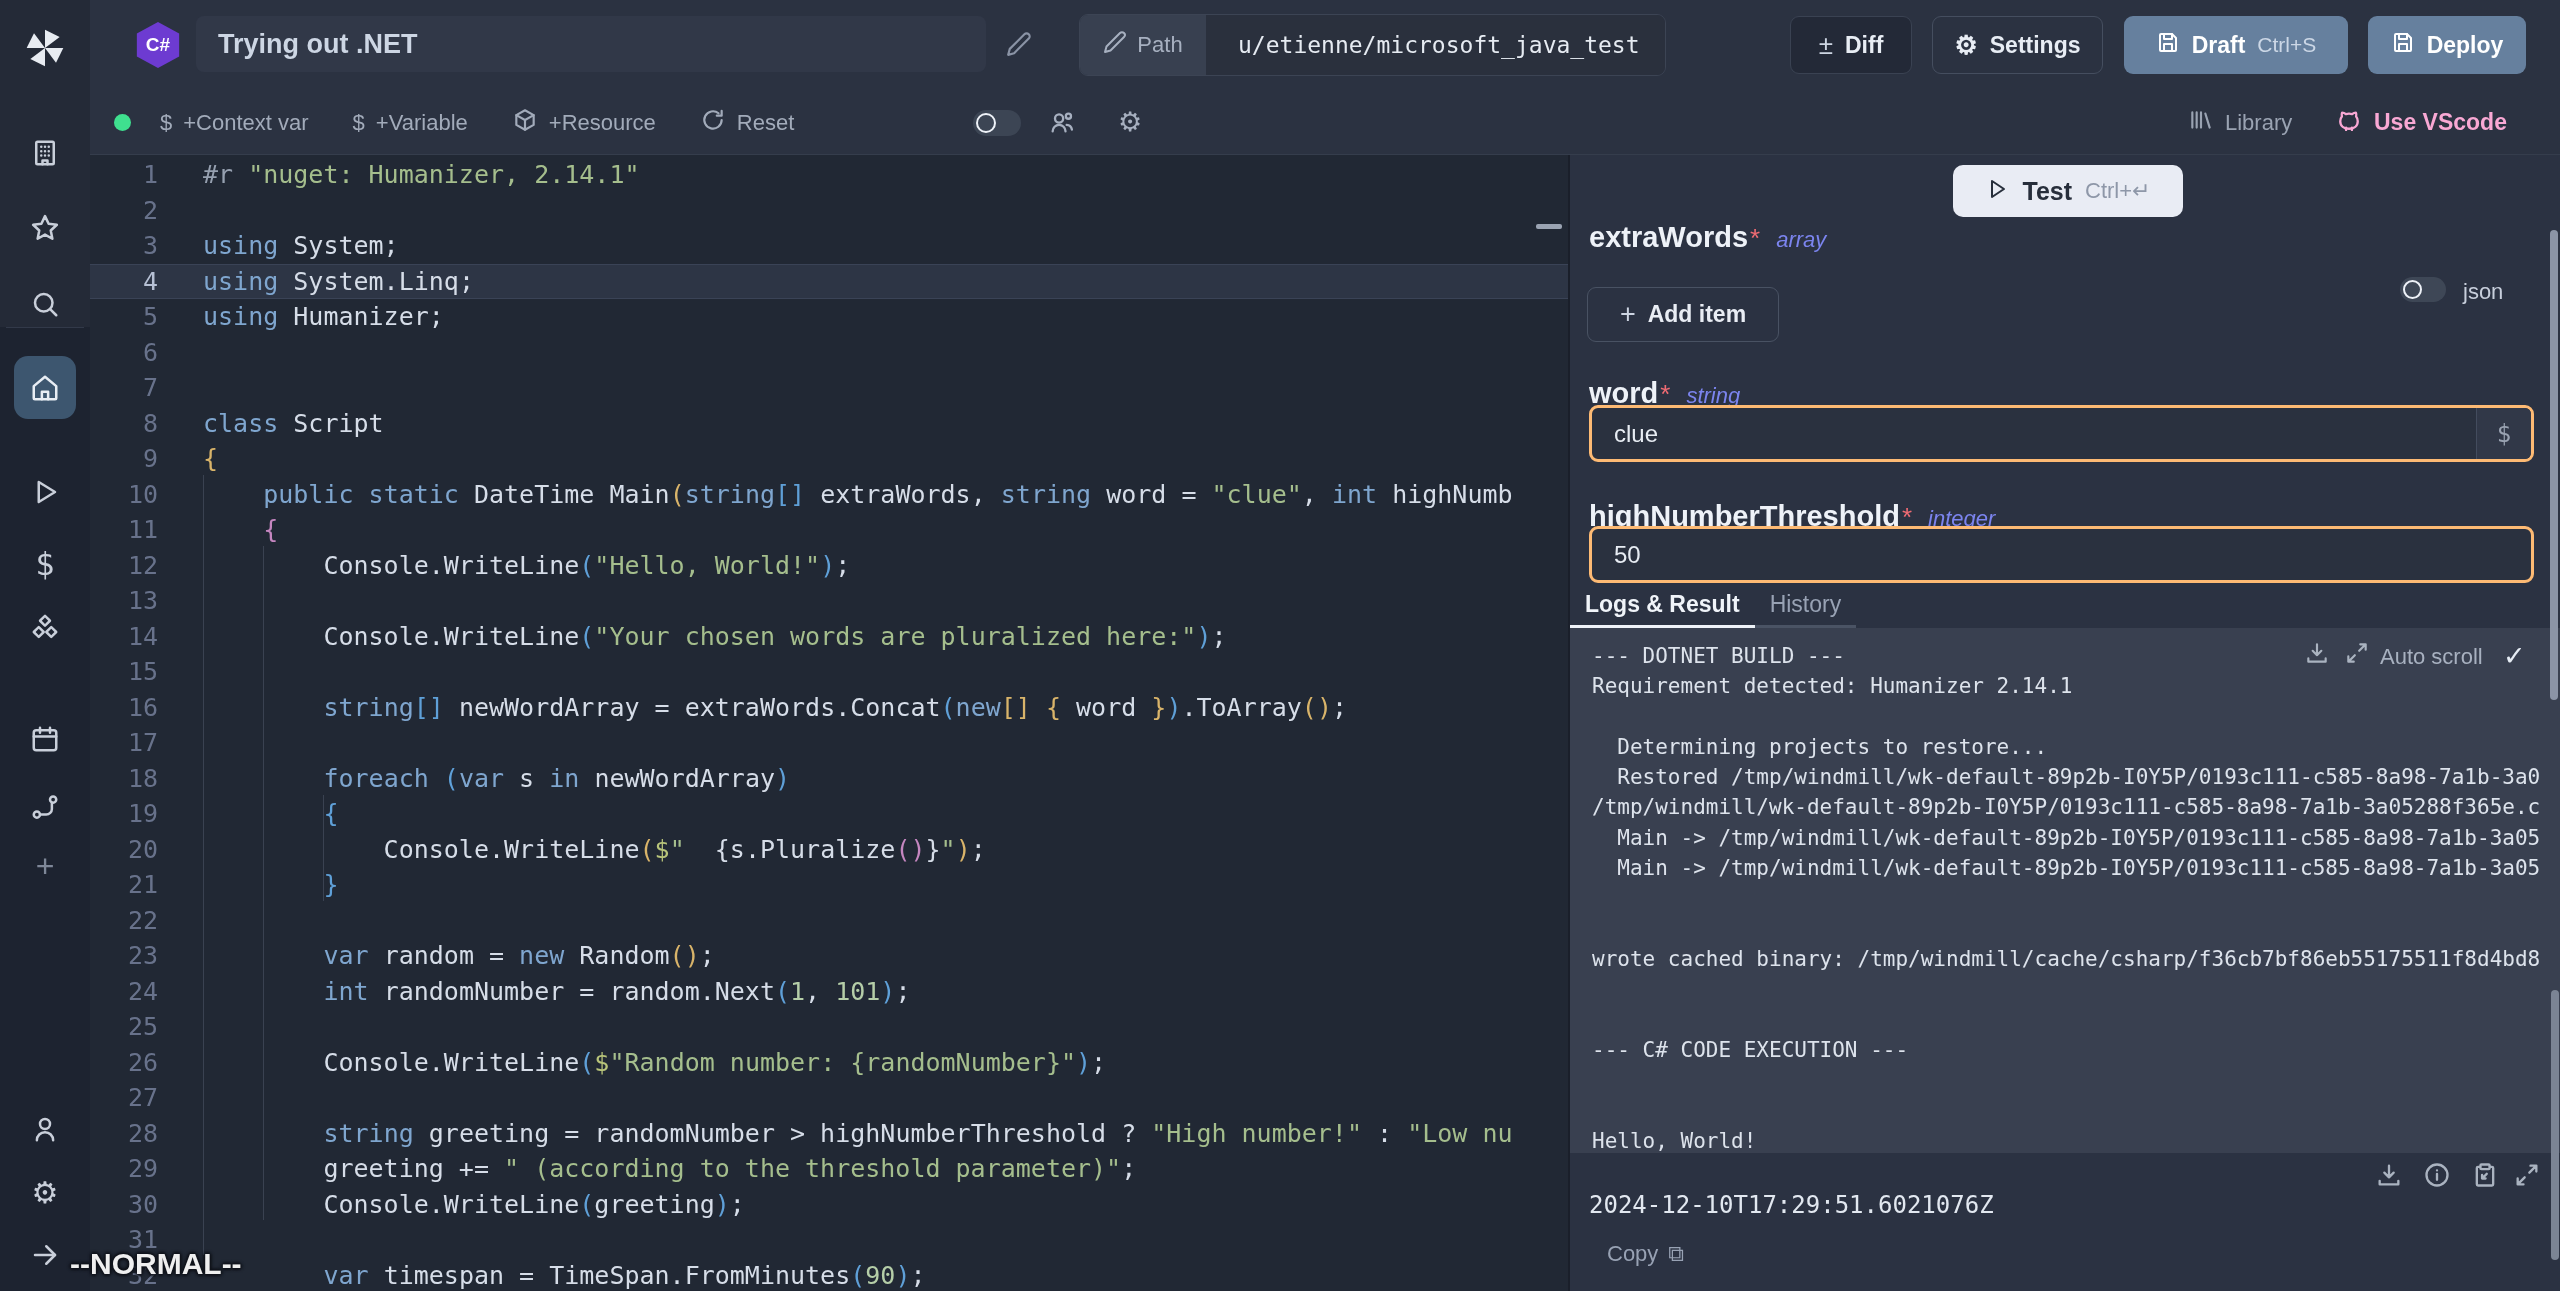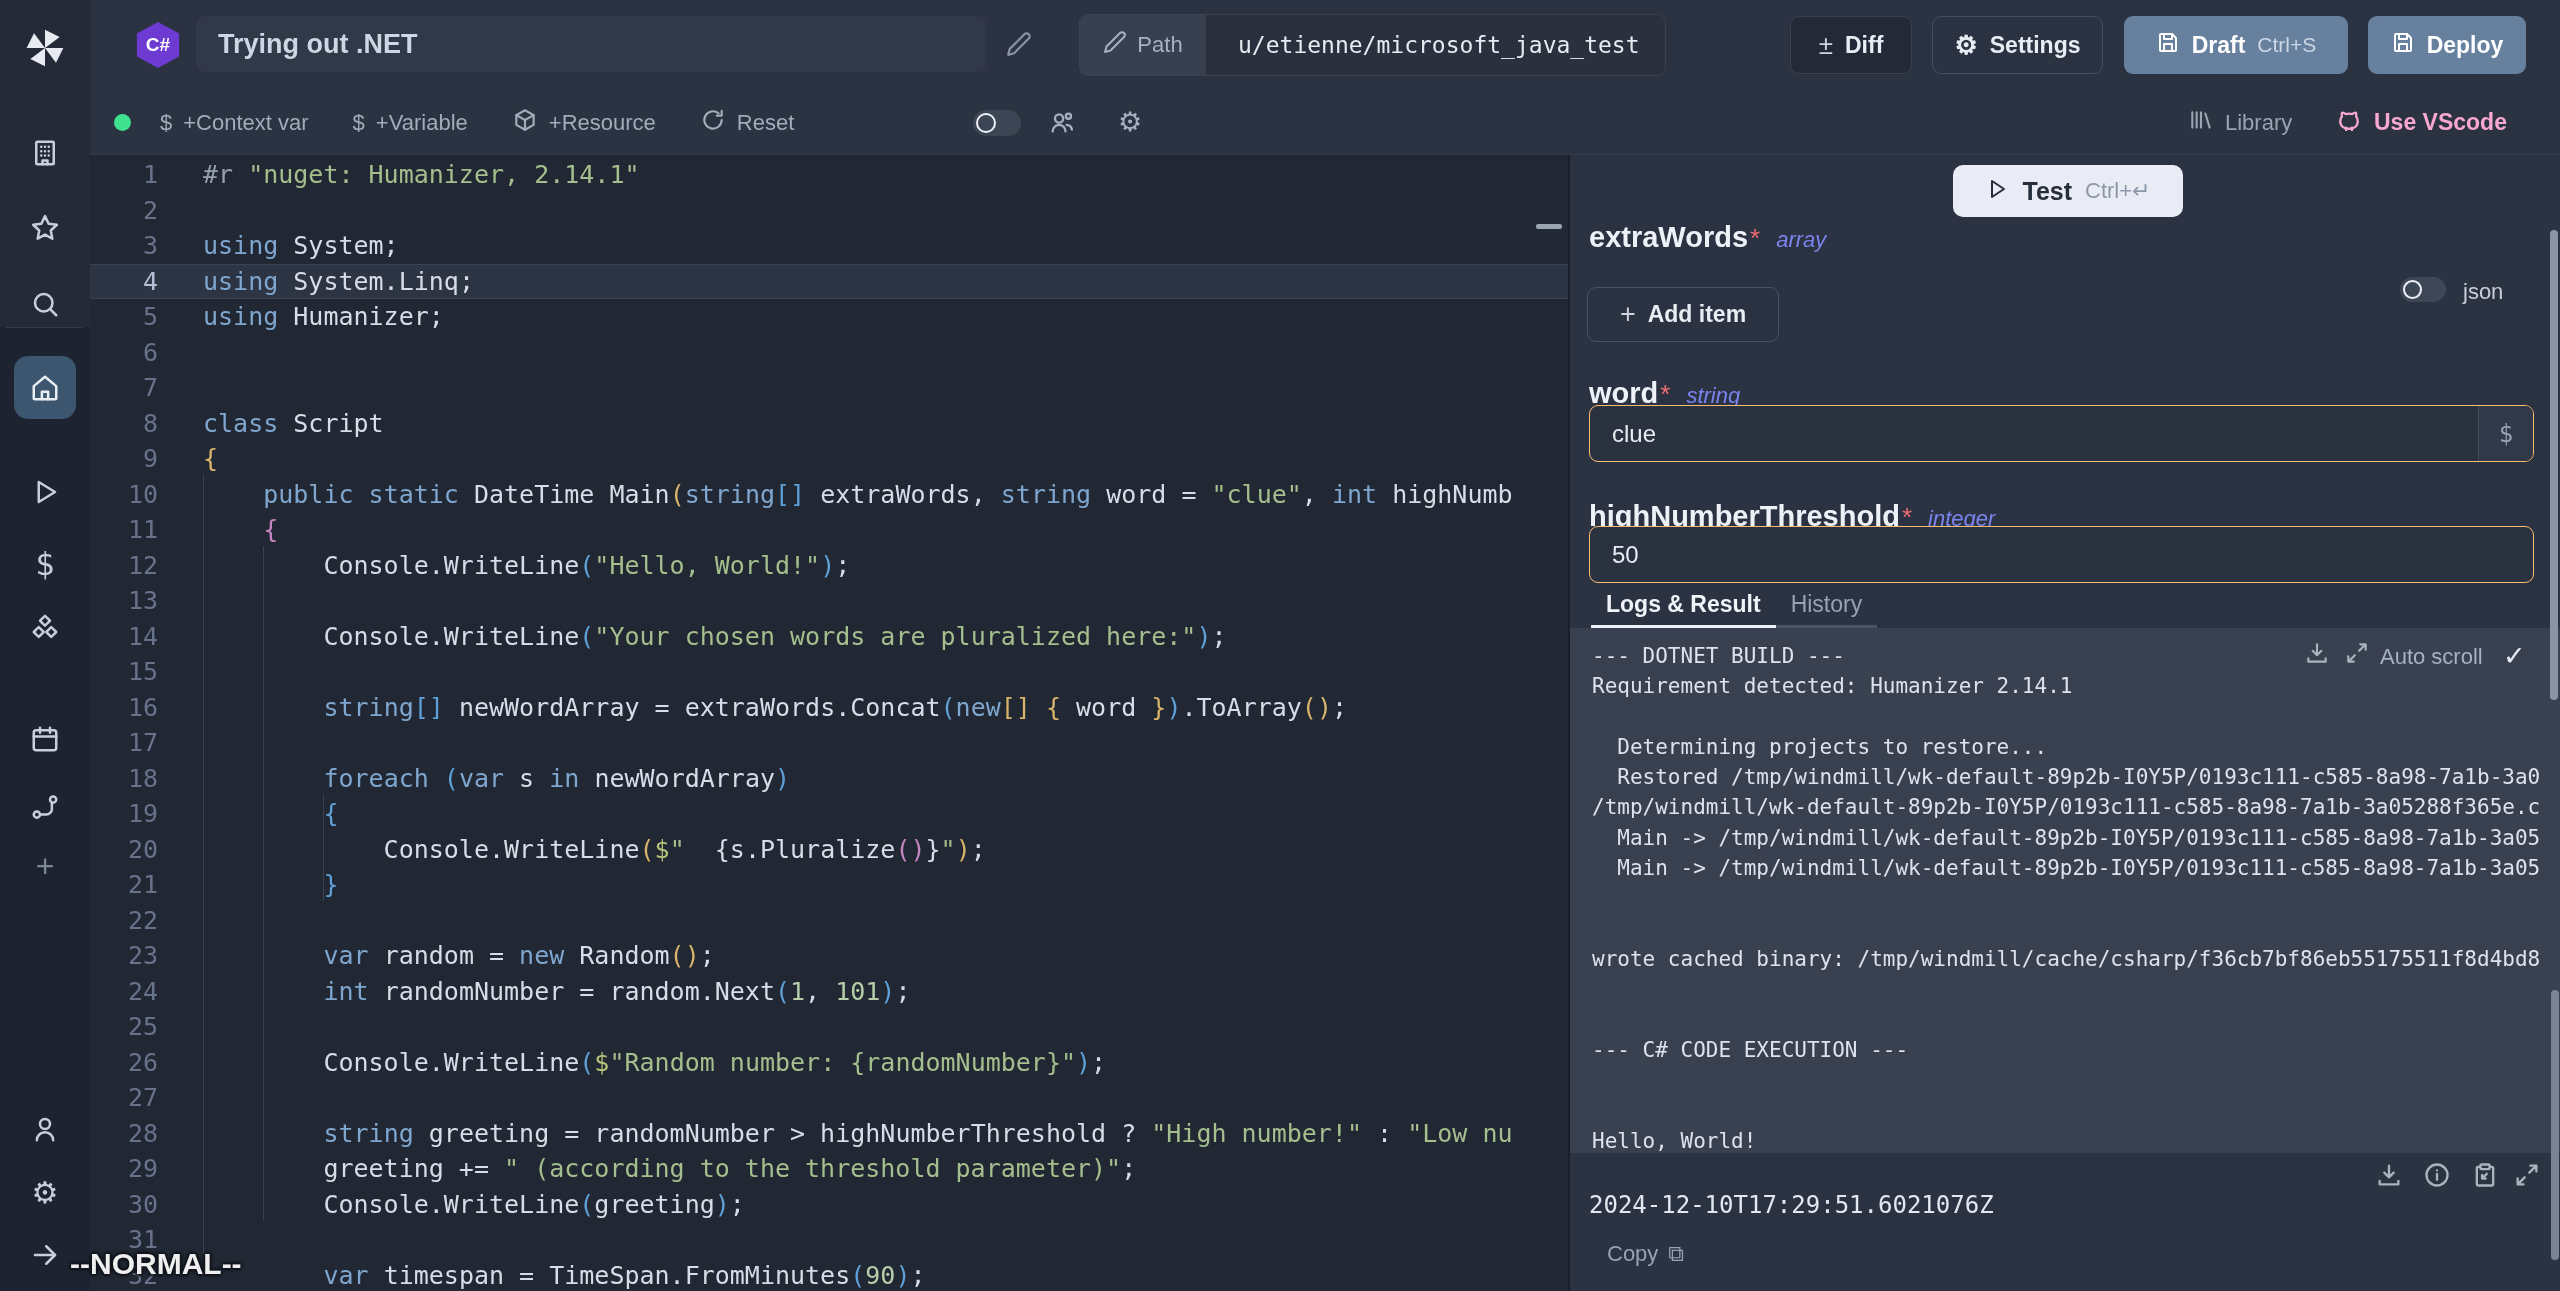--- a/index.html
+++ b/index.html
@@ -68,26 +68,26 @@
   .field-row{position:absolute;display:flex;align-items:baseline;}
   .fname{font-size:29px;font-weight:700;color:#eef2f8;}
   .freq{color:#ef6b73;font-size:26px;margin-left:2px;}
   .ftype{font-style:italic;font-size:22px;color:#7b84ee;margin-left:16px;}
   .json-toggle{position:absolute;left:830px;top:122px;width:46px;height:25px;border-radius:13px;background:#3e4756;}
   .json-toggle .knob{position:absolute;left:3px;top:3px;width:19px;height:19px;border-radius:50%;border:2px solid #eef2f8;box-sizing:border-box;}
   .json-lbl{position:absolute;left:893px;top:124px;font-size:22px;color:#c7cedb;}
   .additem{position:absolute;left:17px;top:132px;width:192px;height:55px;border:1px solid #495263;border-radius:9px;
     display:flex;align-items:center;justify-content:center;gap:12px;color:#e9edf4;font-size:23px;font-weight:600;box-sizing:border-box;}
   .additem .plus{font-size:27px;font-weight:400;color:#cdd5e2;}
-  .pinput{position:absolute;left:19px;width:945px;height:57px;border:1px solid #fdba74;border-radius:9px;background:#2a313f;
+  .pinput{position:absolute;left:19px;width:945px;height:57px;border:3px solid #fdba74;border-radius:9px;background:#2a313f;
     display:flex;align-items:stretch;box-sizing:border-box;overflow:hidden;}
   .pinput input{flex:1;background:transparent;border:none;outline:none;color:#e7ecf3;font-size:24px;padding-left:22px;font-family:"Liberation Sans",sans-serif;}
   .dollar-btn{width:54px;border-left:1px solid #434c5e;background:#313848;display:flex;align-items:center;justify-content:center;
     color:#9aa3b2;font-family:"DejaVu Sans Mono",monospace;font-size:24px;}
-  .tabs{position:absolute;left:0;top:428px;width:990px;height:45px;display:flex;padding-left:21px;box-sizing:border-box;}
+  .tabs{position:absolute;left:0;top:428px;width:990px;height:45px;display:flex;box-sizing:border-box;}
   .tab{display:flex;align-items:center;padding:0 15px;font-size:23px;border-bottom:3px solid transparent;}
   .tab.active{color:#f0f4f9;font-weight:600;border-bottom-color:#eef2f8;}
   .tab.idle{color:#98a2b4;border-bottom-color:#4a5364;}
   .logarea{position:absolute;left:0;top:473px;width:990px;height:558px;background:#394050;overflow:hidden;}
   .logtext{position:absolute;left:22px;top:13px;margin:0;font-family:"DejaVu Sans Mono",monospace;font-size:21px;line-height:30.3px;color:#dde3ec;white-space:pre;}
   .log-ic{position:absolute;top:12px;color:#aab3c0;line-height:0;}
   .autoscroll{position:absolute;left:810px;top:16px;font-size:22px;color:#a8b1c0;}
   .as-check{position:absolute;left:933px;top:12px;font-size:27px;color:#e6ecf4;}
   .result{position:absolute;left:0;top:998px;width:990px;height:105px;background:#2b3242;}
   .res-ic{position:absolute;top:8px;color:#aab3c0;line-height:0;}

